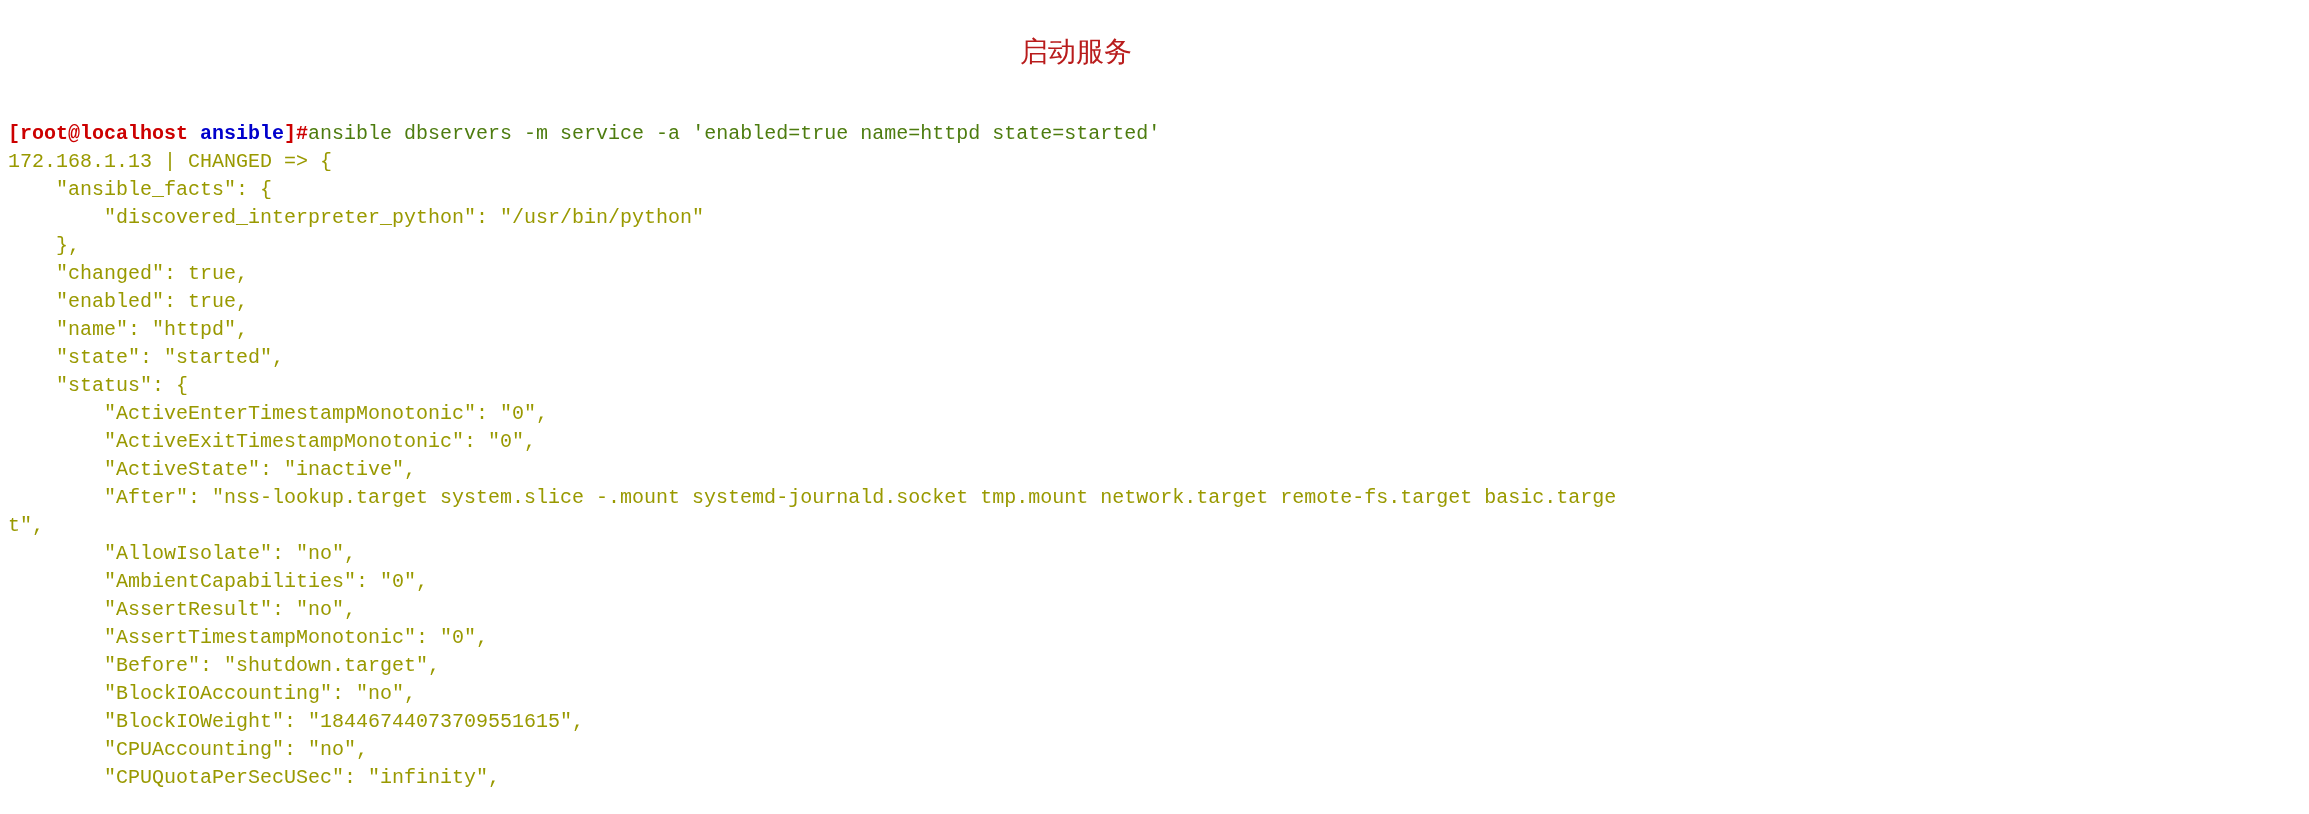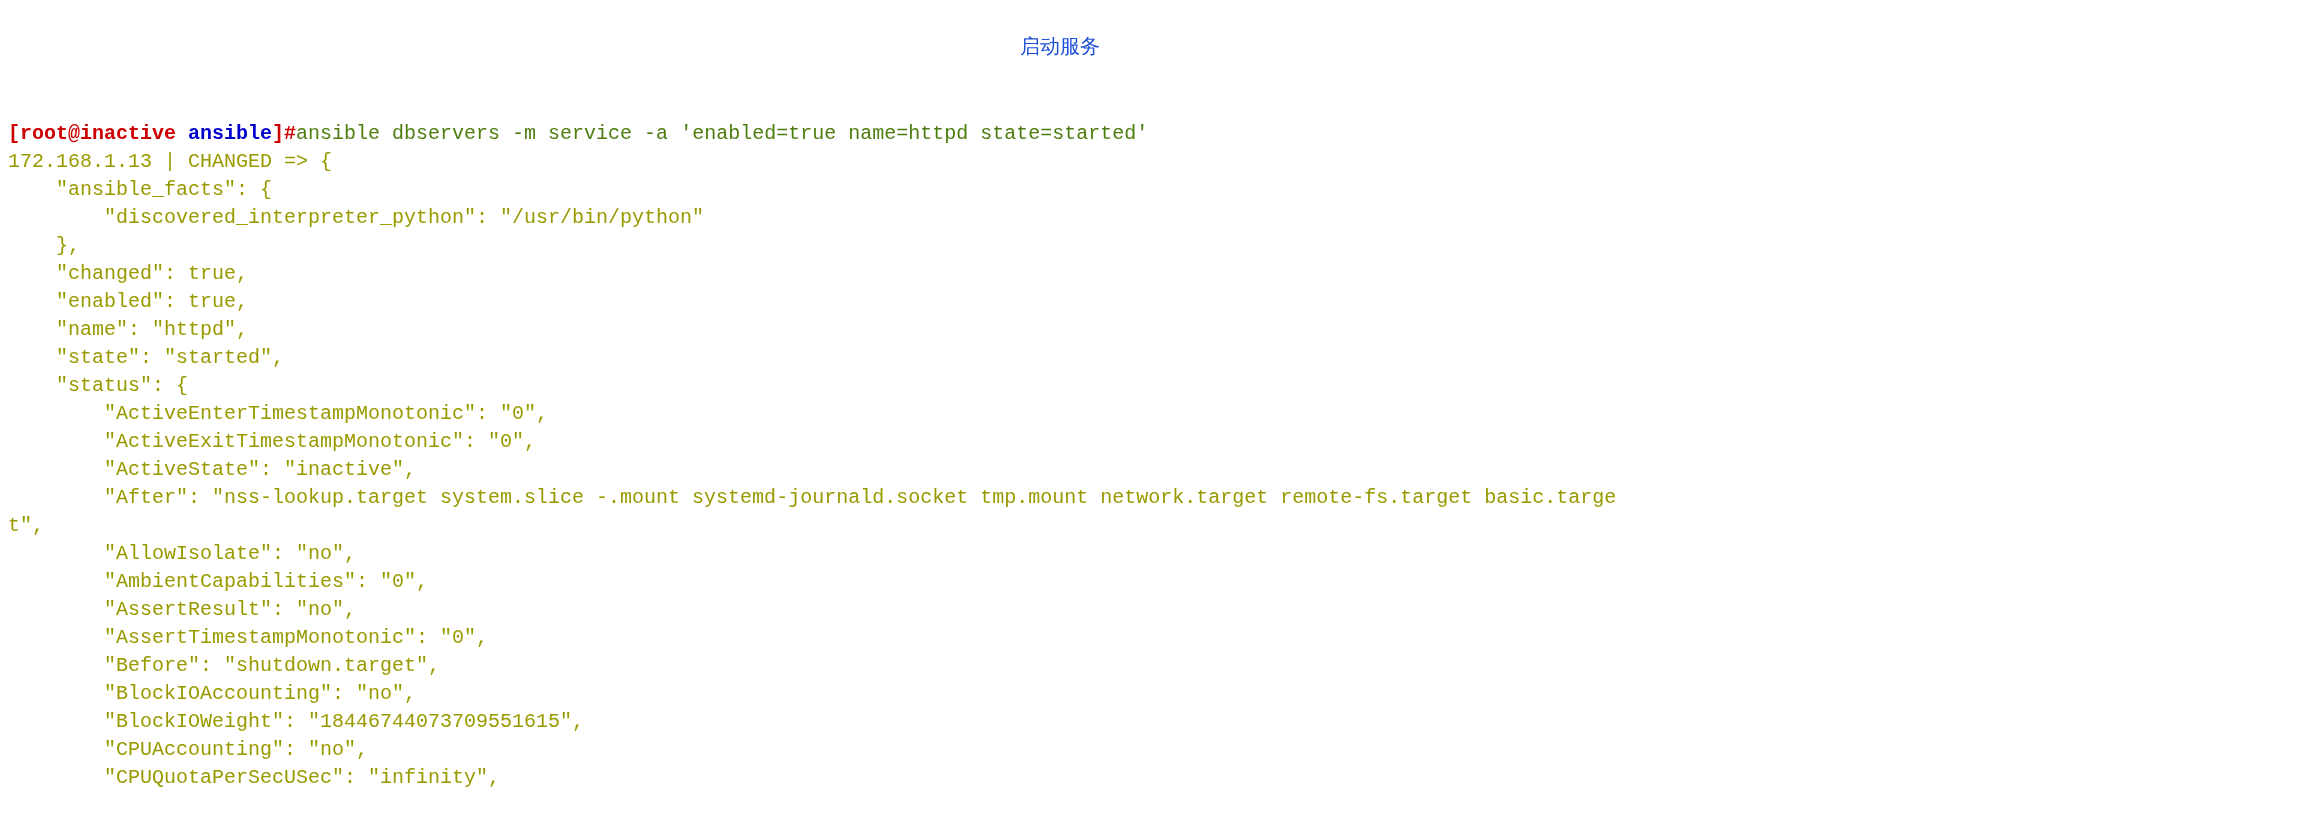--- a/index.html
+++ b/index.html
@@ -13,32 +13,32 @@
       line-height: 1.4;
       position: relative;
     }
     .prompt-user { color: #cc0000; font-weight: bold; }
     .prompt-path { color: #0000cc; font-weight: bold; margin-top: 27px; }
     .prompt-hash { color: #cc0000; font-weight: bold; }
     .command { color: #4d7c0f; }
     .output { color: #999900; }
     .annotation {
       position: absolute;
-      color: #1d4ed8;
+      color: #b91c1c;
       font-family: Liberation Serif, serif;
-      font-size: 20px;
+      font-size: 28px;
       white-space: nowrap;
     }
   </style>
 </head>
 <body>
 
 
 
-<div><span class="prompt-user">[root@inactive </span><span class="prompt-path">ansible</span><span class="prompt-hash">]#</span><span class="command">ansible dbservers -m service -a 'enabled=true name=httpd state=started'</span>
+<div><span class="prompt-user">[root@localhost </span><span class="prompt-path">ansible</span><span class="prompt-hash">]#</span><span class="command">ansible dbservers -m service -a 'enabled=true name=httpd state=started'</span>
 <span class="output" id="output-block">172.168.1.13 | CHANGED =&gt; {
     "ansible_facts": {
         "discovered_interpreter_python": "/usr/bin/python"
     },
     "changed": true,
     "enabled": true,
     "name": "httpd",
     "state": "started",
     "status": {
         "ActiveEnterTimestampMonotonic": "0",

